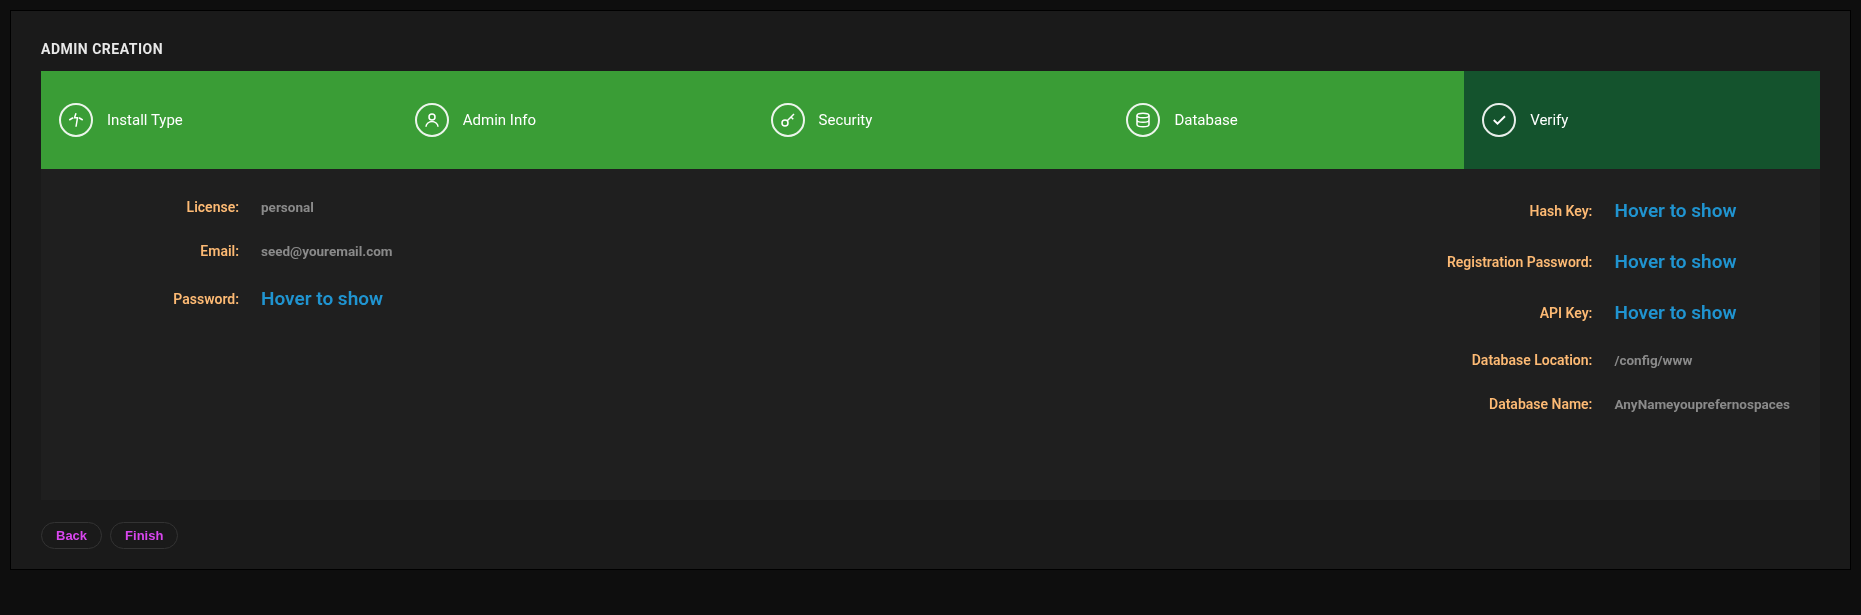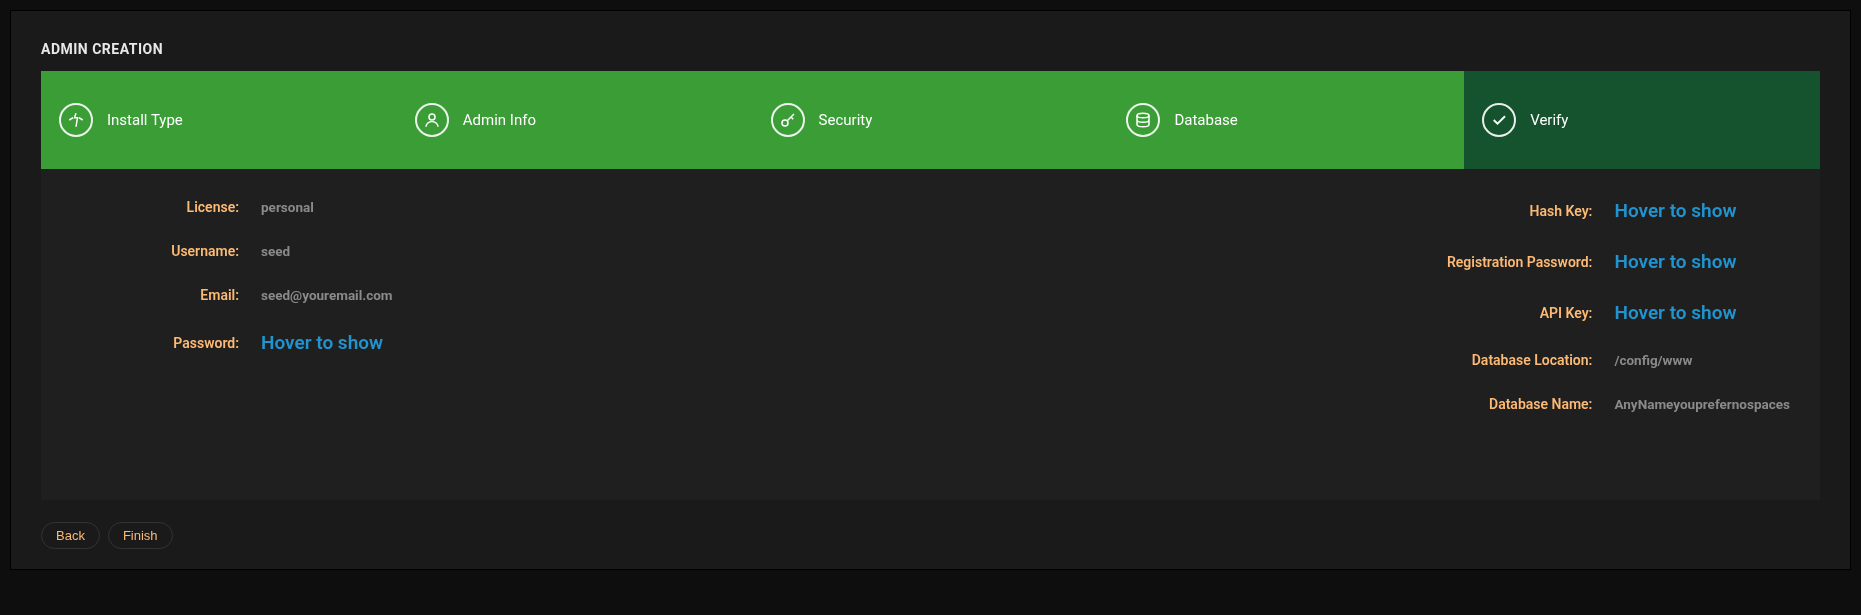--- a/index.html
+++ b/index.html
@@ -75,25 +75,26 @@
       color: #2094d0;
       font-size: 19px;
       font-weight: 600;
       cursor: pointer;
     }
     .col.right .field-label { width: 910px; }
     .footer { margin-top: 22px; display: flex; gap: 8px; }
     .btn {
       border: 1px solid #333;
       background: #1a1a1a;
-      color: #fdba74;
+      color: #d946ef;
       font-size: 13px;
       padding: 5px 14px;
       border-radius: 14px;
       cursor: pointer;
+      font-weight: bold;
     }
   </style>
 </head>
 <body>
 
 <div class="panel">
 
   <div class="page-title">ADMIN CREATION</div>
 
   <div class="steps">
@@ -142,24 +143,20 @@
     </div>
   </div>
 
   <div class="content">
     <div class="col left">
       <div class="field-row">
         <span class="field-label">License:</span>
         <span class="field-value">personal</span>
       </div>
       <div class="field-row">
-        <span class="field-label">Username:</span>
-        <span class="field-value">seed</span>
-      </div>
-      <div class="field-row">
         <span class="field-label">Email:</span>
         <span class="field-value">seed@youremail.com</span>
       </div>
       <div class="field-row">
         <span class="field-label">Password:</span>
         <span class="field-link">Hover to show</span>
       </div>
     </div>
 
     <div class="col right">

